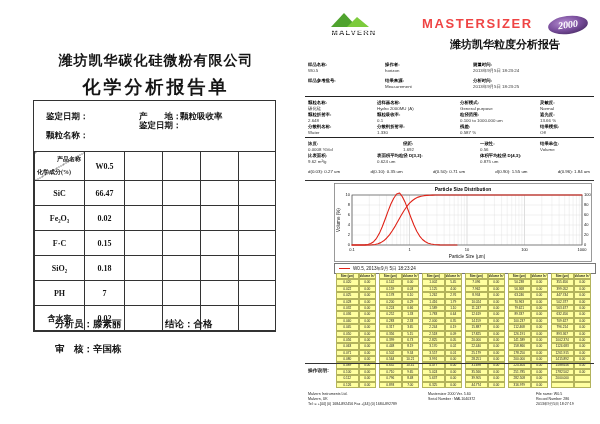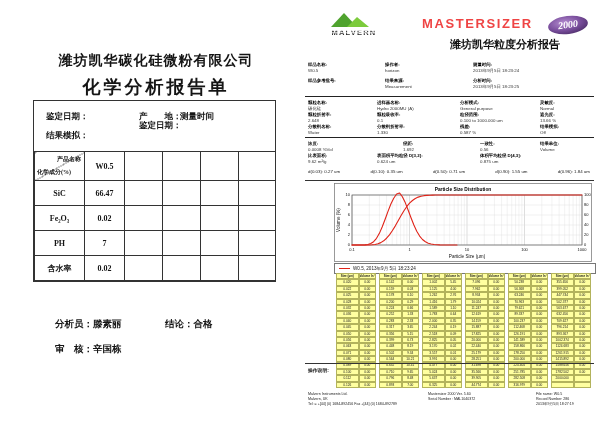--- a/index.html
+++ b/index.html
@@ -61,22 +61,22 @@
 <div id="canvas">
 
   <div id="left-page">
     <div class="l-title1">潍坊凯华碳化硅微粉有限公司</div>
     <div class="l-title2">化学分析报告单</div>
 
     <div id="chem-box">
       <div id="chem-info">
         <span style="left:12px;top:10px">鉴定日期：</span>
         <span style="left:105px;top:10px">产　　地：</span>
-        <span style="left:146px;top:10px">测量时间</span>
-        <span style="left:12px;top:29px">结果模拟：</span>
+        <span style="left:146px;top:10px">颗粒吸收率</span>
+        <span style="left:12px;top:29px">颗粒名称：</span>
         <span style="left:105px;top:19px">鉴定日期：</span>
       </div>
       <table id="chem-table">
           <colgroup>
             <col style="width: 50px;">
             <col style="width: 40px;">
             <col style="width: 38px;">
             <col style="width: 38px;">
             <col style="width: 38px;">
             <col style="width: 37px;">
@@ -97,20 +97,36 @@
               <td>SiC</td>
               <td>66.47</td>
               <td></td>
               <td></td>
               <td></td>
               <td></td>
             </tr>
             <tr>
               <td>Fe₂O₃</td>
               <td>0.02</td>
+              <td></td>
+              <td></td>
+              <td></td>
+              <td></td>
+            </tr>
+            <tr>
+              <td>F·C</td>
+              <td>0.15</td>
+              <td></td>
+              <td></td>
+              <td></td>
+              <td></td>
+            </tr>
+            <tr>
+              <td>SiO₂</td>
+              <td>0.18</td>
               <td></td>
               <td></td>
               <td></td>
               <td></td>
             </tr>
             <tr>
               <td>PH</td>
               <td>7</td>
               <td></td>
               <td></td>

